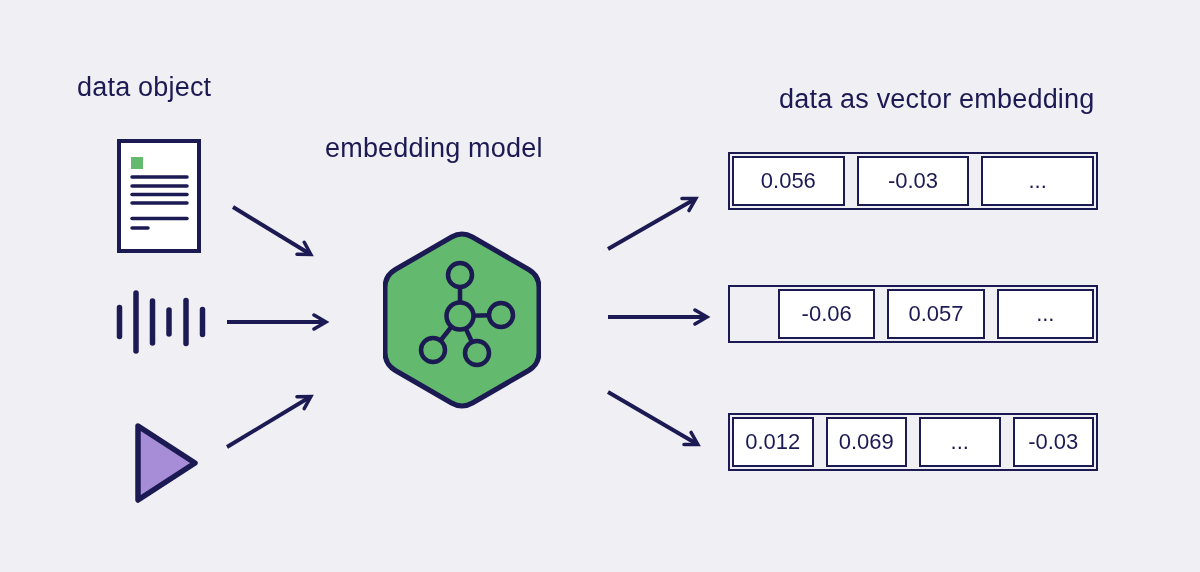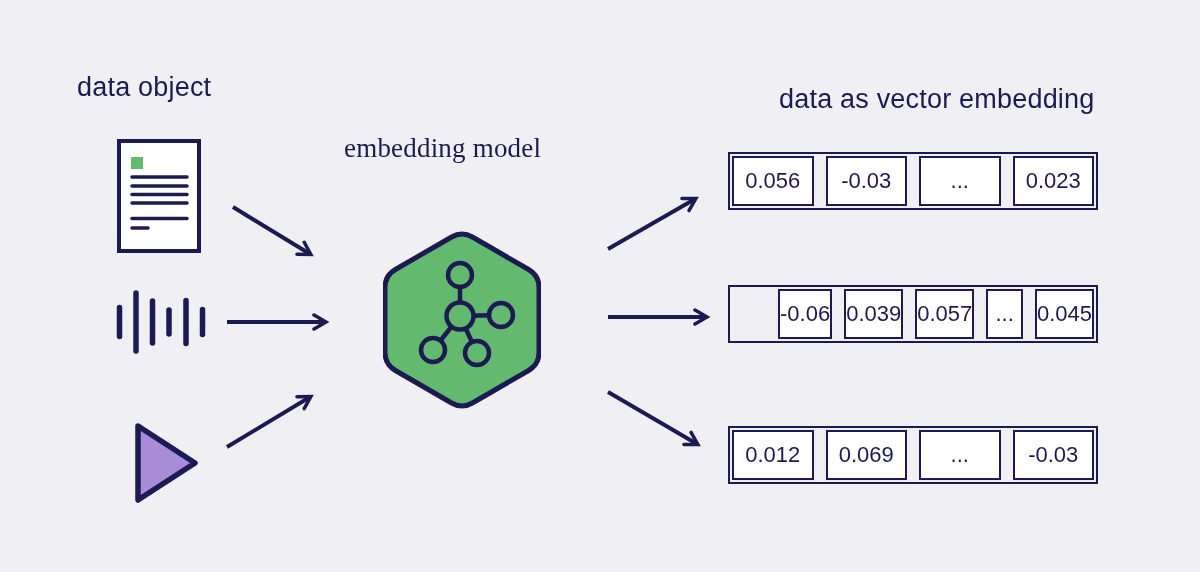--- a/index.html
+++ b/index.html
@@ -59,30 +59,30 @@
     border:2px solid var(--navy);
     display:flex;
     align-items:center;
     justify-content:center;
     color:var(--navy);
     font-size:22px;
     font-weight:500;
   }
   .row-1{top:152px;}
   .row-2{top:285px;padding-left:48px;}
-  .row-3{top:426px;}
+  .row-3{top:413px;}
 </style>
 </head>
 <body>
 
 <div class="canvas">
 
   <div class="label" style="left:77px;top:72px;">data object</div>
 
-  <div class="label" style="left:344px;top:133px;font-family:Liberation Serif, serif;">embedding model</div>
+  <div class="label" style="left:325px;top:133px;">embedding model</div>
 
   <div class="label" style="left:731px;top:84px;margin-left:48px;">data as vector embedding</div>
 
   <div class="icon-box" style="left:117px;top:139px;">
     <svg width="84" height="114" viewBox="0 0 84 114">
       <rect class="fill-white stroke-navy" x="2" y="2" width="80" height="110" stroke-width="4"></rect>
       <rect class="fill-green" x="14" y="18" width="12" height="12"></rect>
       <g class="stroke-navy" stroke-width="3.5" stroke-linecap="round">
         <line x1="15" y1="38" x2="70" y2="38"></line>
         <line x1="15" y1="47" x2="70" y2="47"></line>
@@ -147,29 +147,26 @@
       <path d="M608,249 L695,199" marker-end="url(#ah)"></path>
       <path d="M608,317 L706,317" marker-end="url(#ah)"></path>
       <path d="M608,392 L697,444" marker-end="url(#ah)"></path>
     </g>
   </svg>
 
   <div class="vector-row row-1">
     <div class="cell">0.056</div>
     <div class="cell">-0.03</div>
     <div class="cell">...</div>
-    <div class="cell">0.023</div>
   </div>
 
   <div class="vector-row row-2">
     <div class="cell">-0.06</div>
-    <div class="cell">0.039</div>
     <div class="cell">0.057</div>
     <div class="cell">...</div>
-    <div class="cell">0.045</div>
   </div>
 
   <div class="vector-row row-3">
     <div class="cell">0.012</div>
     <div class="cell">0.069</div>
     <div class="cell">...</div>
     <div class="cell">-0.03</div>
   </div>
 
 </div>

